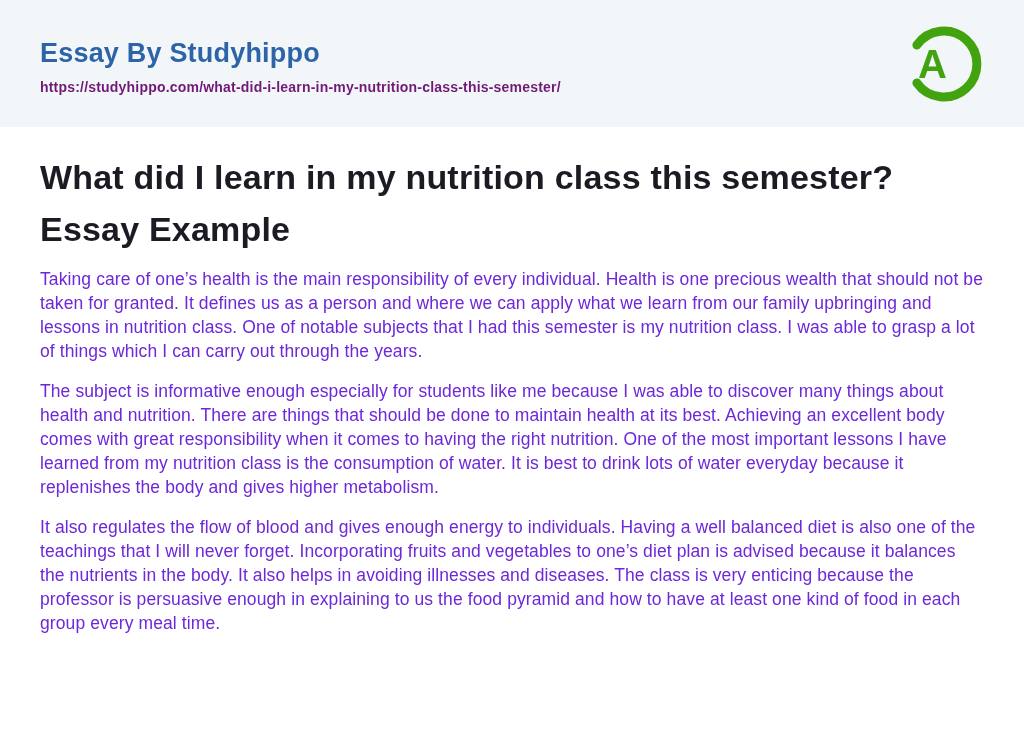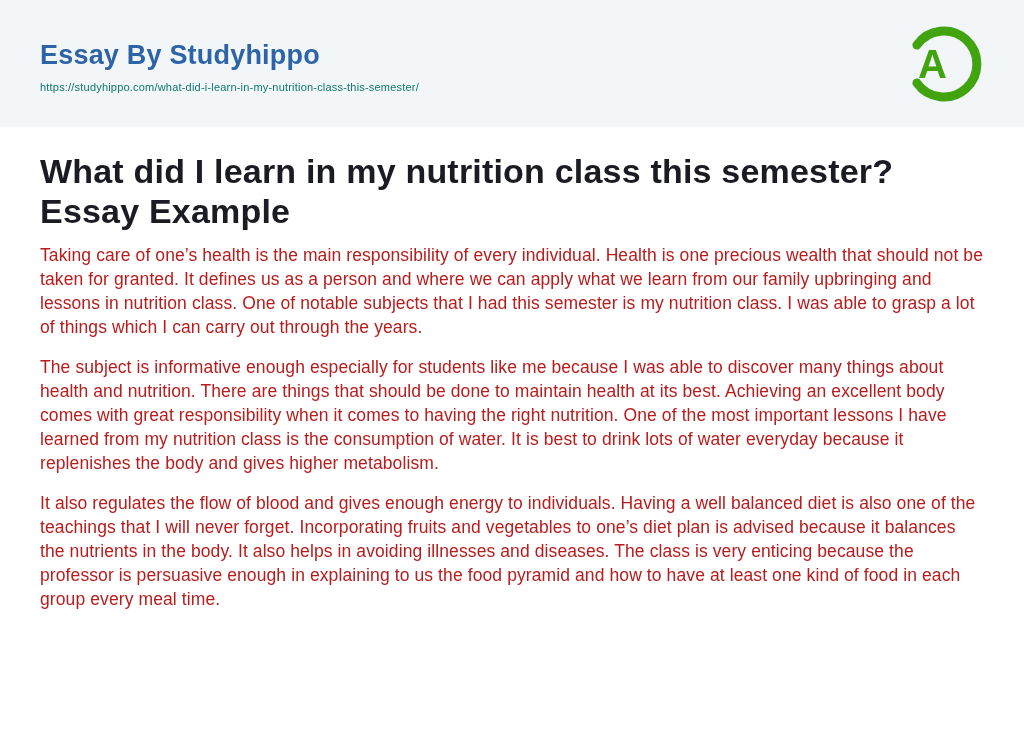--- a/index.html
+++ b/index.html
@@ -23,41 +23,42 @@
     padding: 0 38px 0 40px;
   }
   .header-text { display: flex; flex-direction: column; gap: 10px; padding-top: 6px; }
   .site-title {
     color: #2d64a7;
     font-size: 27px;
     font-weight: bold;
     letter-spacing: 0.2px;
   }
   .page-url {
-    color: #0f766e;
-    font-size: 11px;
+    color: #701a75;
+    font-size: 14px;
     text-decoration: none;
     letter-spacing: 0.2px;
+    font-weight: bold;
   }
   .logo { width: 84px; height: 84px; display: block; }
   .content {
     padding: 24px 40px 0 40px;
     max-width: 1024px;
   }
   .essay-title {
     color: #1b1b24;
     font-size: 34px;
-    line-height: 40px;
+    line-height: 52px;
     font-weight: bold;
     letter-spacing: 0.2px;
     margin-bottom: 12px;
     max-width: 860px;
   }
   .essay-body p {
-    color: #b91c1c;
+    color: #6d28d9;
     font-size: 17.5px;
     line-height: 24px;
     letter-spacing: 0.1px;
     margin-bottom: 16px;
     max-width: 944px;
   }
 </style>
 </head>
 <body>
 

